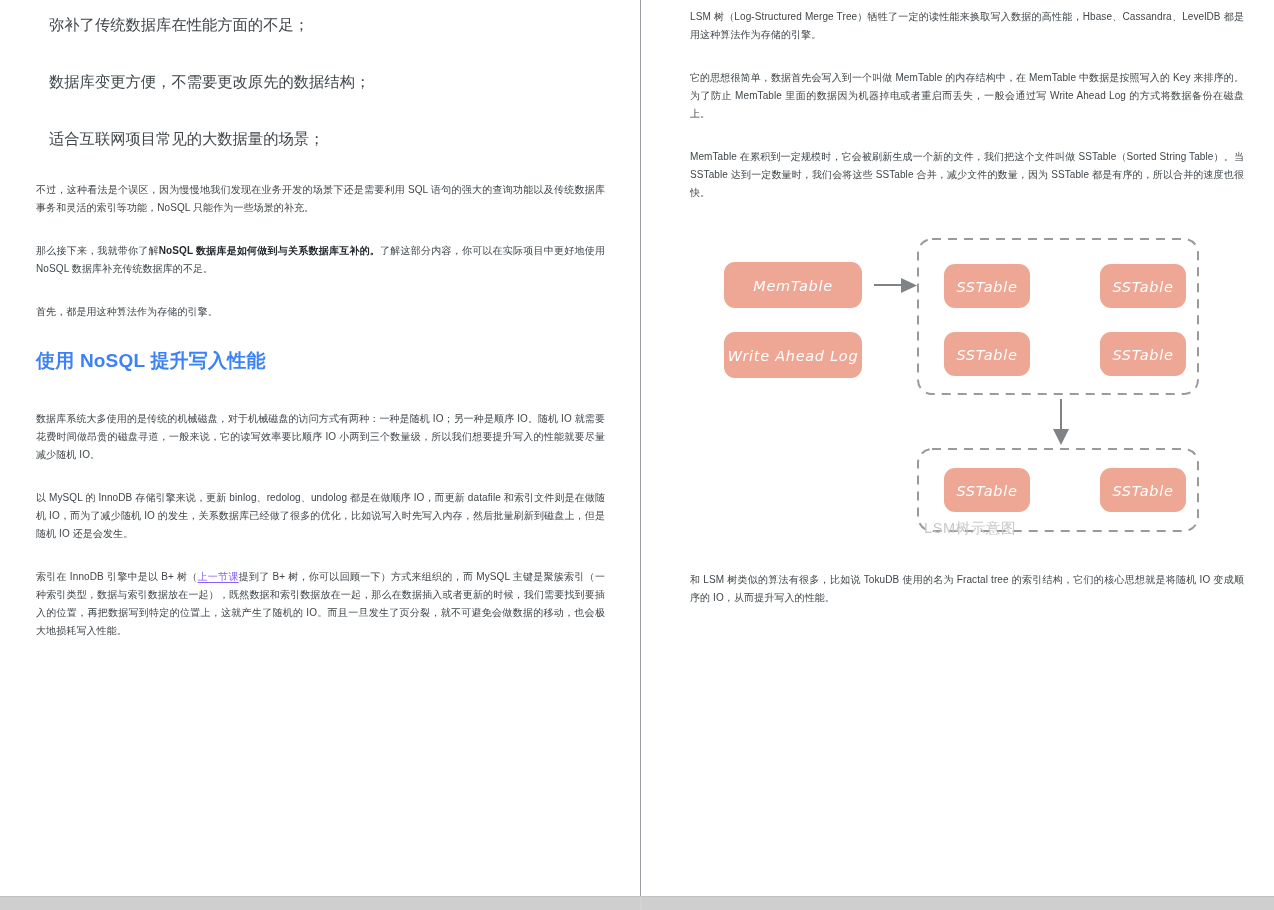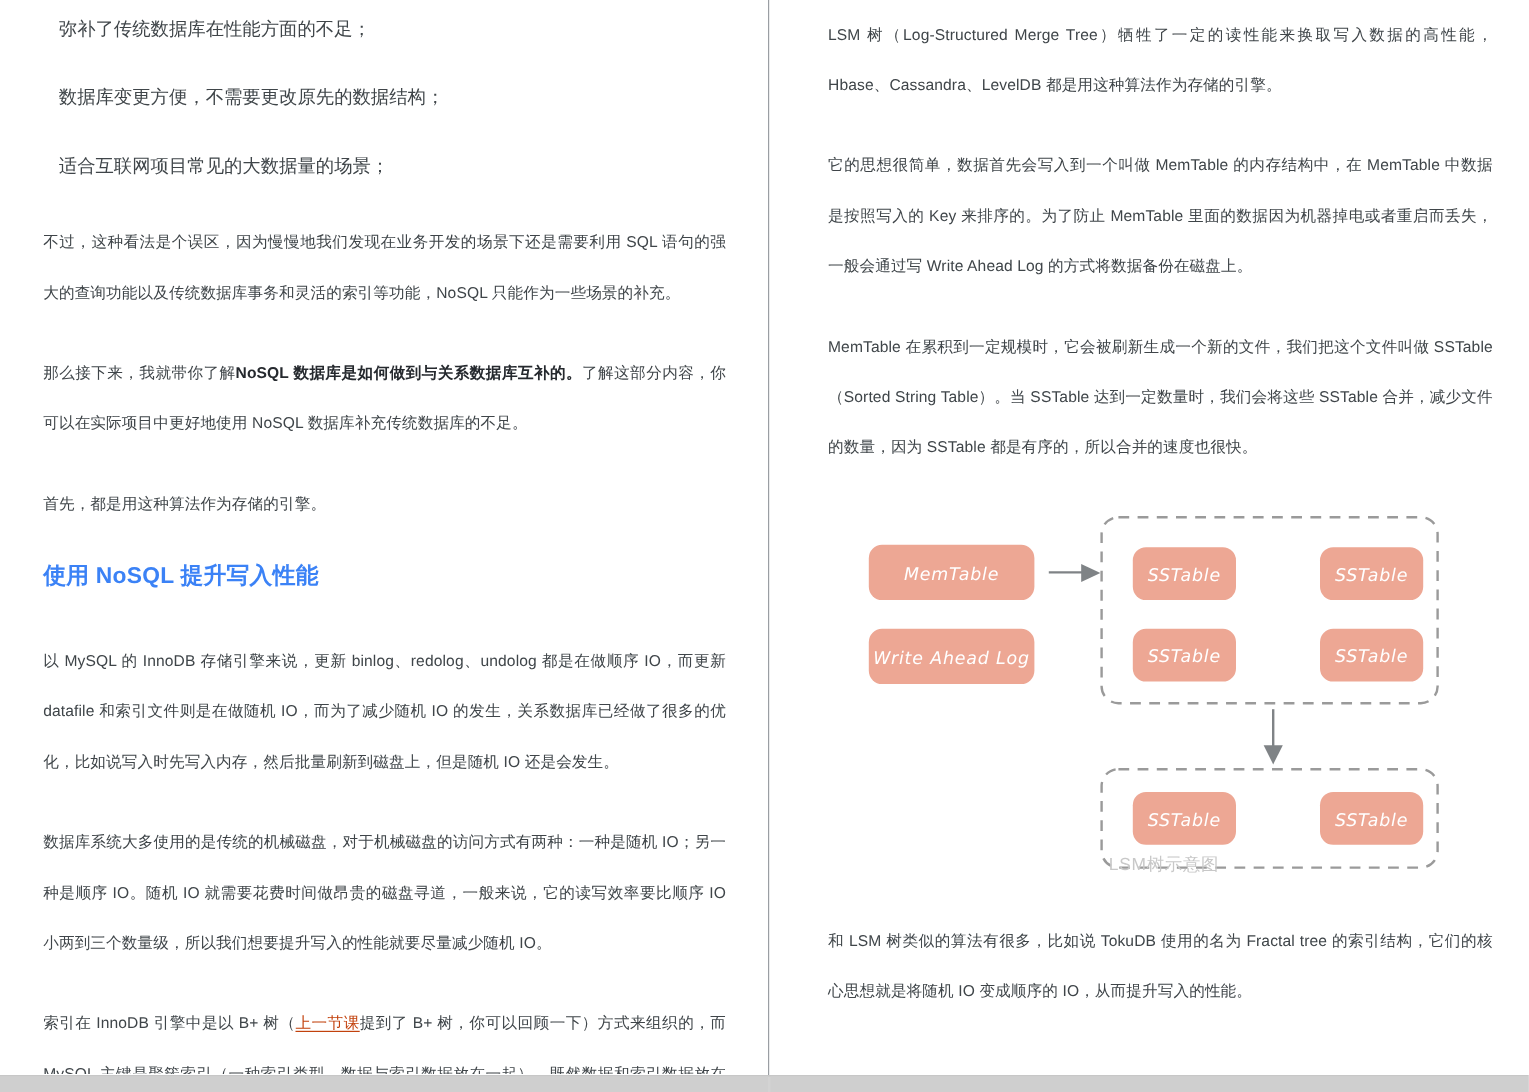--- a/index.html
+++ b/index.html
@@ -29,22 +29,22 @@
     left: 640px; top: 0;
     width: 1px; height: 896px;
     background: #9a9ea3;
   }
 
   .col-inner-left  { padding: 0 36px 0 36px; }
   .col-inner-right { padding: 0 30px 0 48px; }
 
   p.para {
     margin: 0 0 25px 0;
-    font-size: 13px;
-    line-height: 42px;
+    font-size: 10px;
+    line-height: 18px;
     color: #3f4549;
     letter-spacing: 0.1px;
     text-align: justify;
   }
   p.para:first-child { margin-top: 0; }
 
   .list-item {
     margin: 0 0 27px 0;
     padding-left: 13px;
     font-size: 15.3px;
@@ -57,21 +57,21 @@
     font-size: 19px;
     line-height: 30px;
     font-weight: bold;
     color: #3b82f6;
     letter-spacing: 0.2px;
   }
 
   .b { font-weight: bold; color: #25292e; }
 
   a.inline-link {
-    color: #c2410c;
+    color: #8b5cf6;
     text-underline-offset: 2px;
   }
 
   
   .figure {
     position: relative;
     width: 560px;
     height: 318px;
     margin: 10px 0 26px 0;
   }
@@ -132,23 +132,23 @@
       <div class="list-item">适合互联网项目常见的大数据量的场景；</div>
 
       <p class="para">不过，这种看法是个误区，因为慢慢地我们发现在业务开发的场景下还是需要利用 SQL 语句的强大的查询功能以及传统数据库事务和灵活的索引等功能，NoSQL 只能作为一些场景的补充。</p>
 
       <p class="para"><span>那么接下来，我就带你了解</span><span class="b">NoSQL 数据库是如何做到与关系数据库互补的。</span><span>了解这部分内容，你可以在实际项目中更好地使用 NoSQL 数据库补充传统数据库的不足。</span></p>
 
       <p class="para">首先，都是用这种算法作为存储的引擎。</p>
 
       <h3 class="section-heading">使用 NoSQL 提升写入性能</h3>
 
+      <p class="para">数据库系统大多使用的是传统的机械磁盘，对于机械磁盘的访问方式有两种：一种是随机 IO；另一种是顺序 IO。随机 IO 就需要花费时间做昂贵的磁盘寻道，一般来说，它的读写效率要比顺序 IO 小两到三个数量级，所以我们想要提升写入的性能就要尽量减少随机 IO。</p>
+
       <p class="para">以 MySQL 的 InnoDB 存储引擎来说，更新 binlog、redolog、undolog 都是在做顺序 IO，而更新 datafile 和索引文件则是在做随机 IO，而为了减少随机 IO 的发生，关系数据库已经做了很多的优化，比如说写入时先写入内存，然后批量刷新到磁盘上，但是随机 IO 还是会发生。</p>
-
-      <p class="para">数据库系统大多使用的是传统的机械磁盘，对于机械磁盘的访问方式有两种：一种是随机 IO；另一种是顺序 IO。随机 IO 就需要花费时间做昂贵的磁盘寻道，一般来说，它的读写效率要比顺序 IO 小两到三个数量级，所以我们想要提升写入的性能就要尽量减少随机 IO。</p>
 
       <p class="para"><span>索引在 InnoDB 引擎中是以 B+ 树（</span><a class="inline-link" href="#">上一节课</a><span>提到了 B+ 树，你可以回顾一下）方式来组织的，而 MySQL 主键是聚簇索引（一种索引类型，数据与索引数据放在一起），既然数据和索引数据放在一起，那么在数据插入或者更新的时候，我们需要找到要插入的位置，再把数据写到特定的位置上，这就产生了随机的 IO。而且一旦发生了页分裂，就不可避免会做数据的移动，也会极大地损耗写入性能。</span></p>
 
     </div>
   </div>
 
   <div id="col-divider"></div>
 
   <div class="column" id="col-right">
     <div class="col-inner-right pad-top-right">

